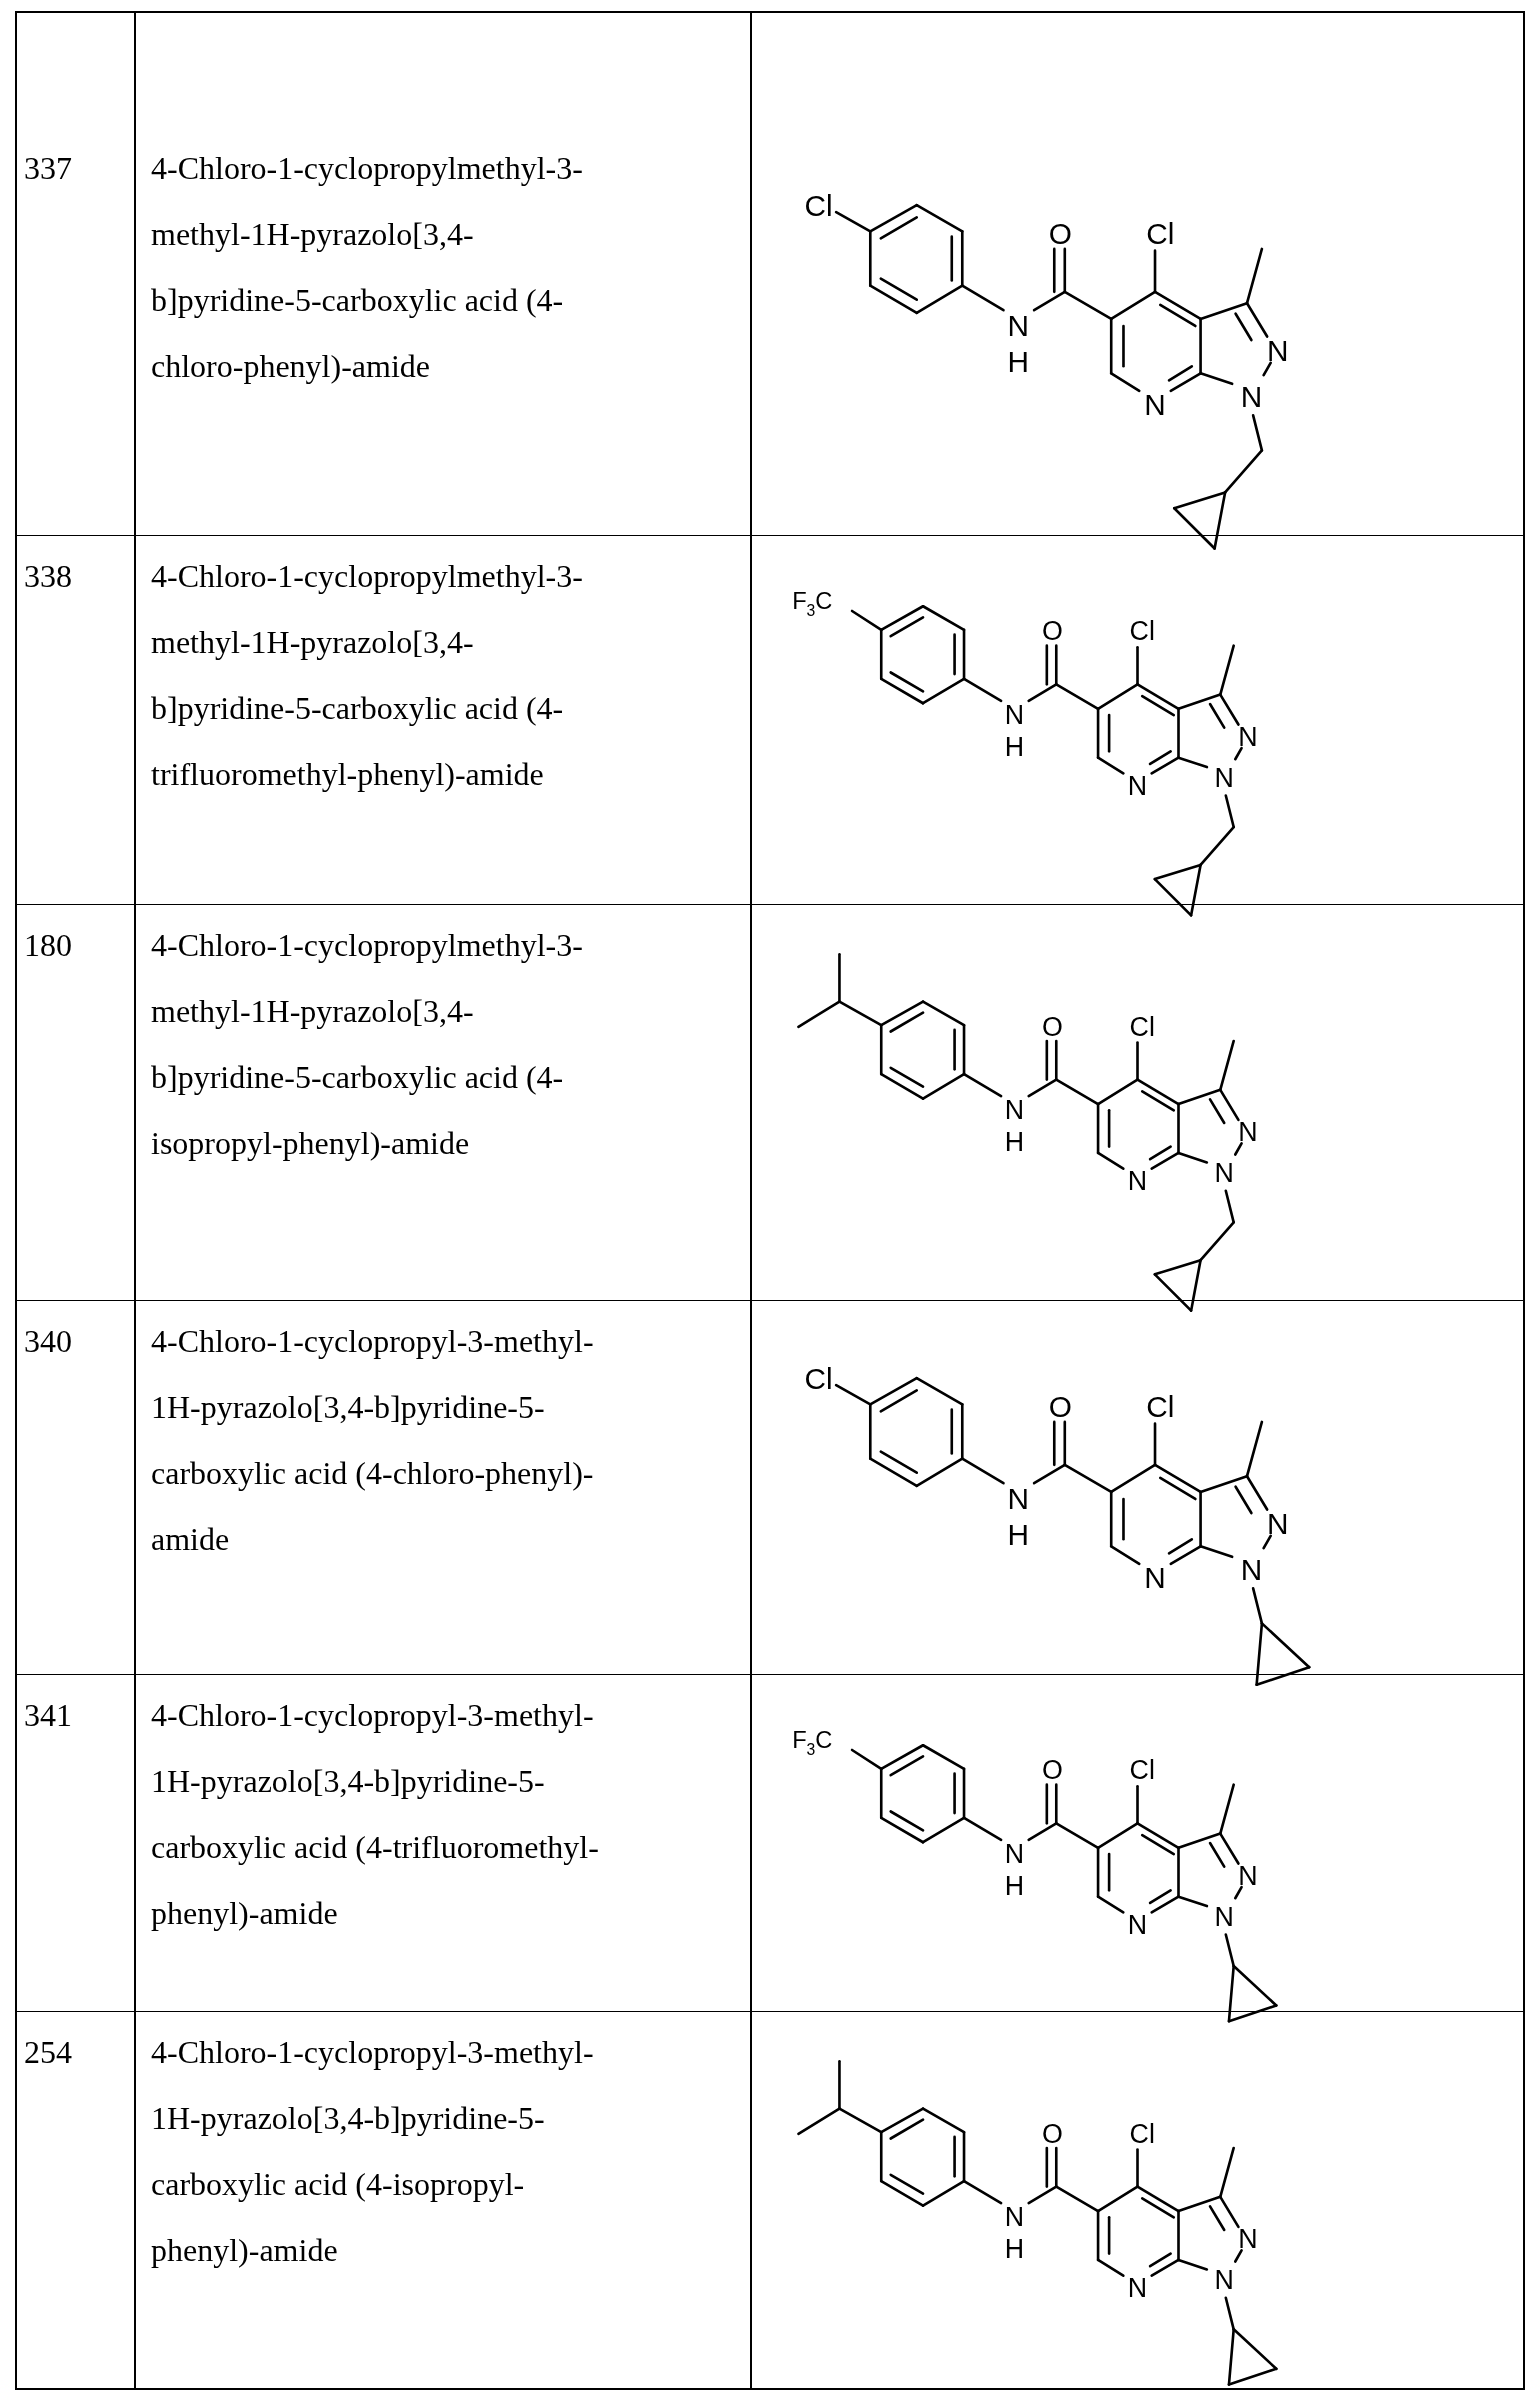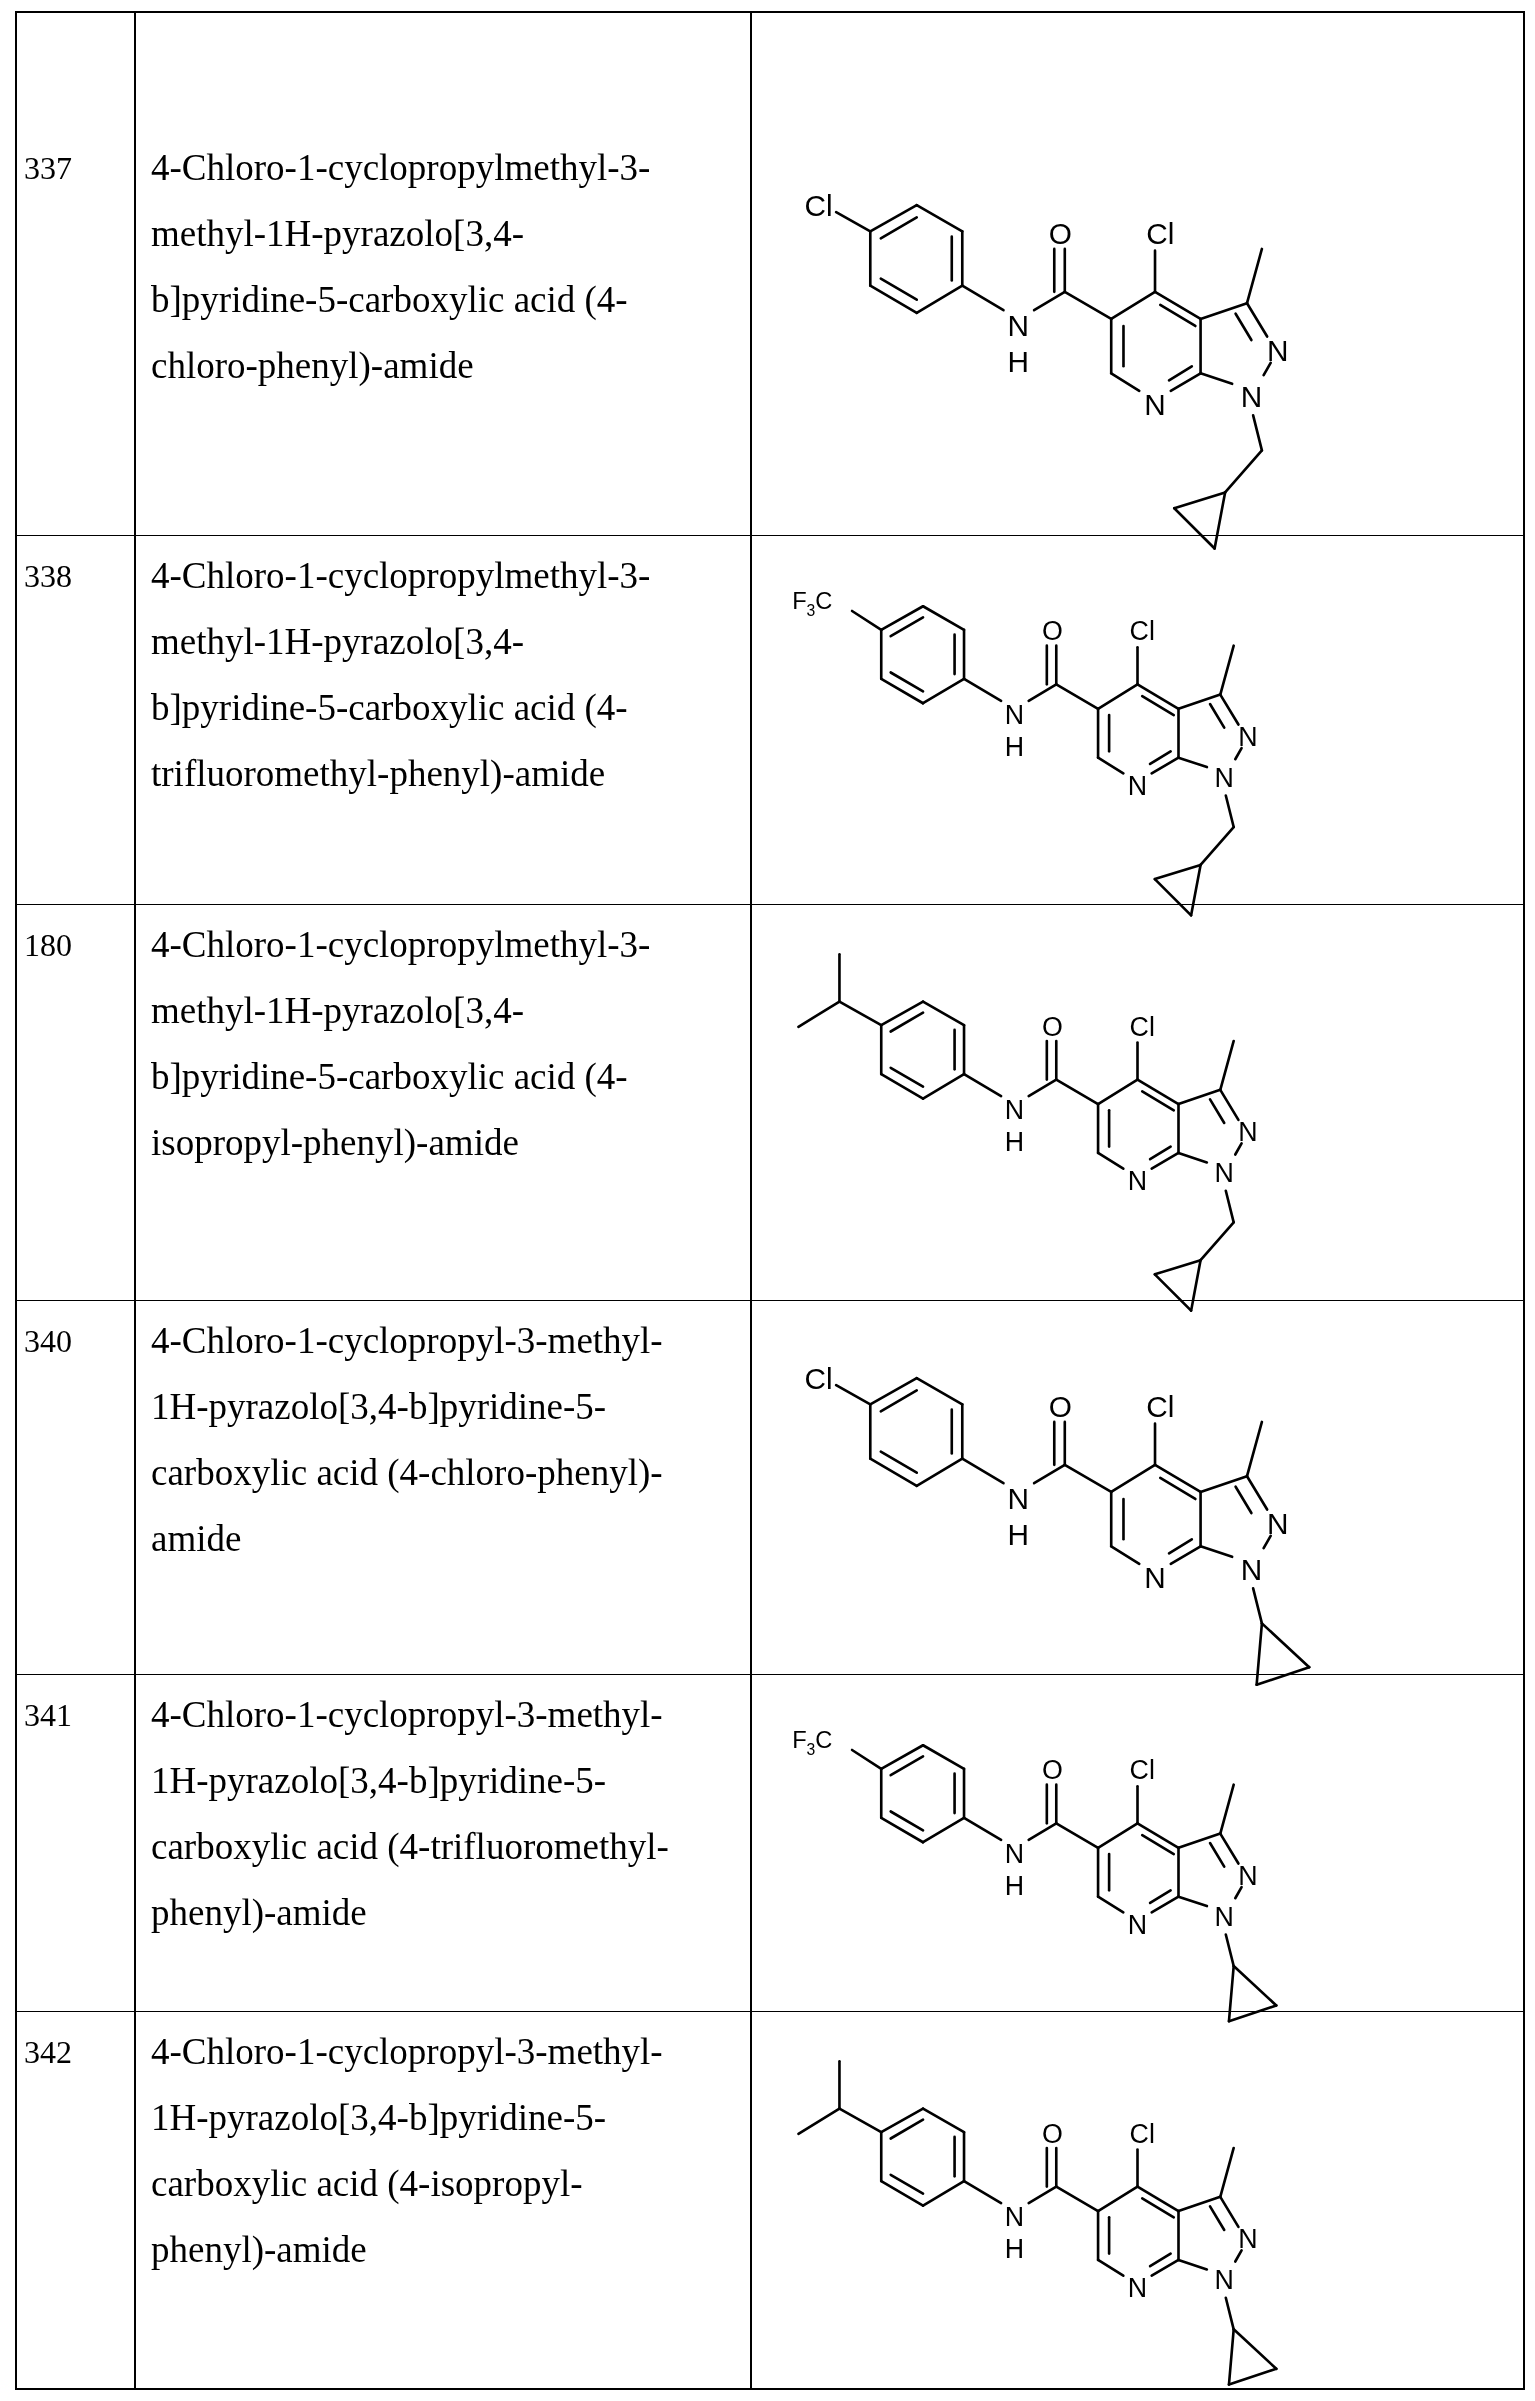--- a/index.html
+++ b/index.html
@@ -10,21 +10,21 @@
   .hdr { position:absolute; left:0; top:0; right:0; height:115px;
          background-color:#d8d8d8;
          background-image: radial-gradient(#000 0.8px, transparent 1.1px);
          background-size:5.3px 5.3px;
          border-bottom:3.5px solid #000; box-sizing:border-box; }
   .hdr-cell { position:absolute; font-size:32px; line-height:1; letter-spacing:-0.9px; }
   .vline { position:absolute; width:1.8px; background:#000; top:0; bottom:0; }
   .row { position:absolute; left:0; right:0; border-top:1.8px solid #000; box-sizing:border-box; }
   .row:first-of-type { border-top:none; }
   .ex { position:absolute; left:7px; top:7px; font-size:32px; line-height:66px; }
-  .name { position:absolute; left:134px; top:7px; width:596px; font-size:37px; line-height:66px; white-space:pre-line; }
+  .name { position:absolute; left:134px; top:7px; width:596px; font-size:32px; line-height:66px; white-space:pre-line; }
   .struct { position:absolute; left:735px; top:0; width:772px; bottom:0; }
   .struct svg { position:absolute; left:0; top:0; overflow:visible; }
   .struct svg text { font-family:"Liberation Sans", "DejaVu Sans", sans-serif; fill:#000; }
 </style>
 </head>
 <body>
 
 <div id="tbl">
 
   <div class="vline" style="left:117px;"></div>
@@ -309,21 +309,21 @@
             <text x="299.6" y="240.4" font-size="30.6" text-anchor="middle" dominant-baseline="central" stroke="none">H</text>
             <text x="342.8" y="109" font-size="30.6" text-anchor="middle" dominant-baseline="central" stroke="none">O</text>
             <text x="440" y="285.40000000000003" font-size="30.6" text-anchor="middle" dominant-baseline="central" stroke="none">N</text>
             <text x="445.40000000000003" y="109" font-size="30.6" text-anchor="middle" dominant-baseline="central" stroke="none">Cl</text>
             <text x="566" y="229.6" font-size="30.6" text-anchor="middle" dominant-baseline="central" stroke="none">N</text>
             <text x="539" y="276.40000000000003" font-size="30.6" text-anchor="middle" dominant-baseline="central" stroke="none">N</text>
           </svg>
         </div>
       </div>
       <div class="row" style="top: 1998px; height: 375px;">
-        <div class="ex">342</div>
+        <div class="ex">254</div>
         <div class="name">4-Chloro-1-cyclopropyl-3-methyl-
 1H-pyrazolo[3,4-b]pyridine-5-
 carboxylic acid (4-isopropyl-
 phenyl)-amide</div>
         <div class="struct">
           <svg width="771" height="403" viewBox="0 0 880 460">
             <g stroke="#000" stroke-width="3" fill="none" stroke-linecap="round">
               <line x1="195.2" y1="110.2" x2="242" y2="137.2"></line>
               <line x1="242" y1="137.2" x2="242" y2="193"></line>
               <line x1="242" y1="193" x2="195.2" y2="220.9"></line>

